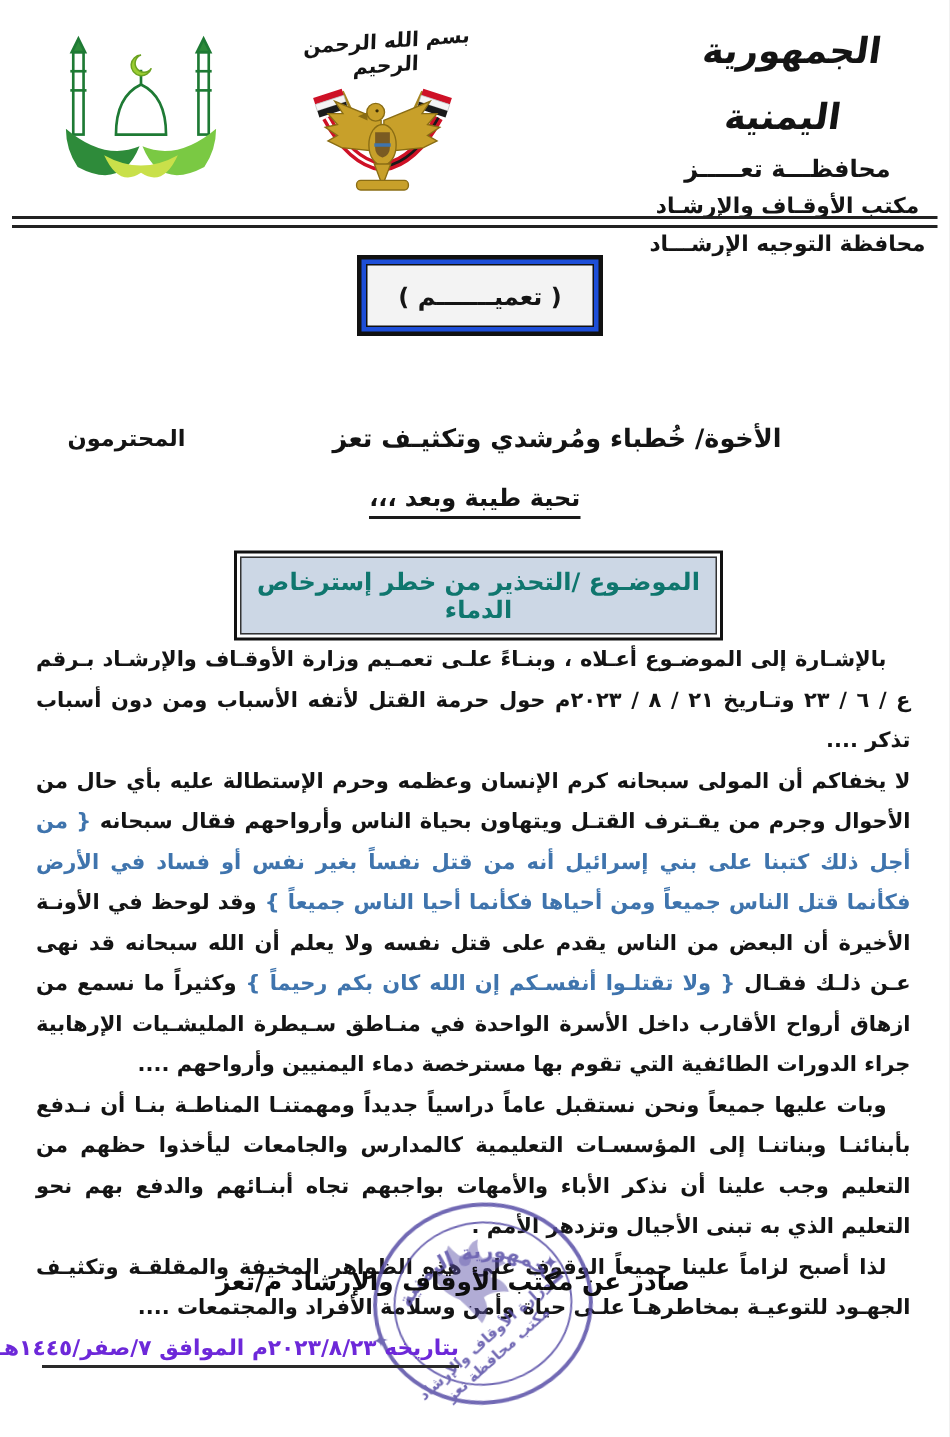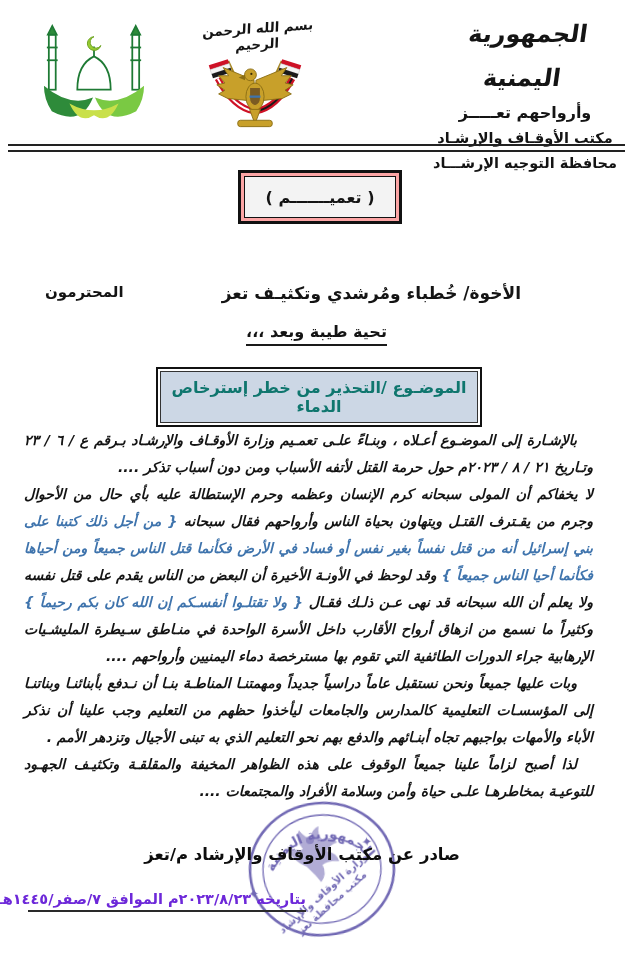--- a/index.html
+++ b/index.html
@@ -16,41 +16,41 @@
   .hdr-office { font-size:14.5px; font-weight:bold; line-height:25px; }
   .hdr-dir { font-size:14.5px; font-weight:bold; line-height:25px; }
   .bismillah { position:absolute; top:20px; left:185px; width:145px; text-align:center;
     font-size:13.5px; font-weight:bold; transform:rotate(-4deg) skewX(-6deg); }
   .emblem { position:absolute; top:52px; left:205px; }
   .mosque-logo { position:absolute; top:14px; left:40px; }
   .double-rule { position:absolute; top:144px; left:8px; right:8px; height:8px;
     border-top:2.5px solid #222; border-bottom:2.5px solid #222; }
   
   .title-box { position:absolute; top:170px; left:238px; width:164px; height:54px;
-    border:3.5px solid #111; padding:3px; background:#fca5a5; }
+    border:3.5px solid #111; padding:3px; background:#1d4ed8; }
   .title-box-inner { width:100%; height:100%; border:1.5px solid #111; background:#f3f3f3;
     display:flex; align-items:center; justify-content:center;
     font-size:16px; font-weight:bold; letter-spacing:1px; }
   
   .address-row { position:absolute; top:283px; left:0; right:0; display:flex;
     justify-content:space-between; padding-right:112px; padding-left:45px; }
   .address-to { font-size:17px; font-weight:bold; }
   .address-honorific { font-size:15px; font-weight:bold; }
   .greeting-wrap { position:absolute; top:322px; left:0; right:0; text-align:center; }
   .greeting { display:inline-block; font-size:16px; font-weight:bold;
     border-bottom:2px solid #1a1a1a; padding-bottom:3px; }
   
   .subject-box { position:absolute; top:367px; left:156px; width:326px;
     border:2.5px solid #111; padding:2px; background:#fff; }
   .subject-box-inner { border:1px solid #333; background:#ccd7e5; text-align:center;
     font-size:16px; font-weight:bold; color:#0f766e; padding:6px 4px; }
   
-  .body-text { position:absolute; top:427px; right:40px; left:24px;
+  .body-text { position:absolute; top:427px; right:26px; left:24px;
     font-size:14px; font-weight:bold; line-height:27px;
-    text-align:justify; text-align-last:right;font-style:italic; }
+    text-align:justify; text-align-last:right; }
   .body-text p { margin:0; }
   .body-text p.indent { text-indent:16px; }
   .quran { color:#3f74ad; }
   
   .closing { position:absolute; top:782px; left:0; right:0; text-align:center;
     font-size:14.5px; font-style:italic; font-weight:500; letter-spacing:-0.5px; }
   .stamp { position:absolute; top:799px; left:245px; z-index:1;
     transform:rotate(-6deg); opacity:0.84; filter:blur(0.3px); }
   .issued-line { position:absolute; top:845px; right:173px; z-index:2;
     font-size:16.5px; font-weight:bold; color:#0d0d0d; white-space:nowrap; }
@@ -119,21 +119,21 @@
     <path d="M49,62 h12 l-6,16 z" fill="#c8a02a" stroke="#8a6d14" stroke-width="1"></path>
 
     <path d="M49,38 h12 v12 q0,6 -6,8 q-6,-2 -6,-8 z" fill="#7a5b22" stroke="#c8a02a" stroke-width="1.2"></path>
     <path d="M49,48 h12" stroke="#3f74ad" stroke-width="2.5"></path>
 
     <rect x="36" y="74" width="38" height="7" rx="3" fill="#c8a02a" stroke="#8a6d14" stroke-width="1"></rect>
   </svg>
 
   <div class="hdr-right">
     <div class="hdr-republic">الجمهورية اليمنية</div>
-    <div class="hdr-gov">وأرواحهم تعـــــز</div>
+    <div class="hdr-gov">محافظـــة تعـــــز</div>
     <div class="hdr-office">مكتب الأوقـاف والإرشـاد</div>
     <div class="hdr-dir">محافظة التوجيه الإرشـــاد</div>
   </div>
 
   <div class="double-rule"></div>
 
   <div class="title-box">
     <div class="title-box-inner">( تعميـــــــم )</div>
   </div>
 

